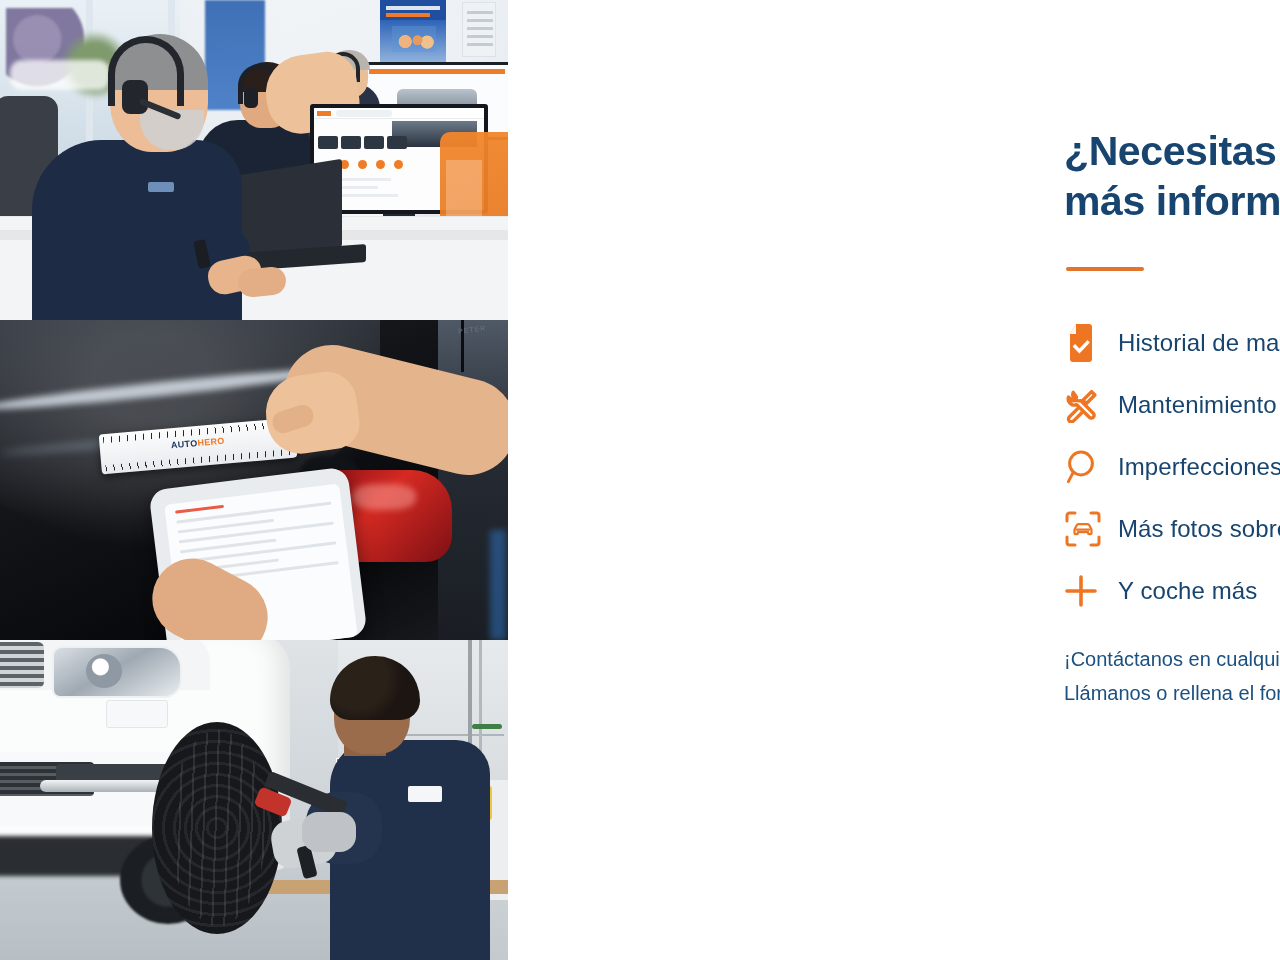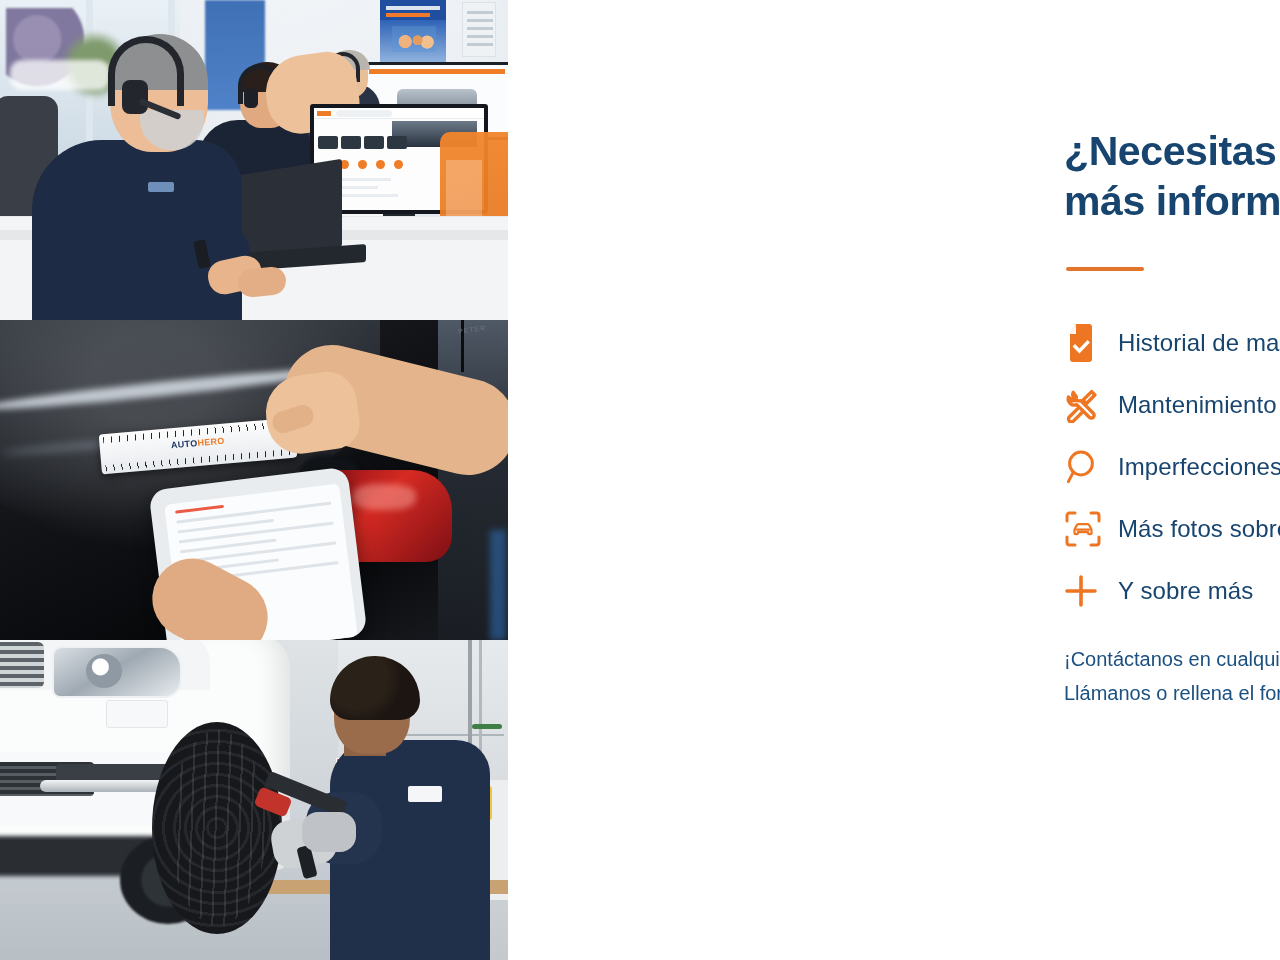--- a/index.html
+++ b/index.html
@@ -456,21 +456,21 @@
         </span>
         <span class="txt">Más fotos sobre el coche</span>
       </div>
 
       <div class="feat">
         <span class="ico">
           <svg width="34" height="34" viewBox="0 0 34 34">
             <path d="M17 3v28M3 17h28" stroke="#ee7623" stroke-width="3.6" stroke-linecap="round"></path>
           </svg>
         </span>
-        <span class="txt">Y sobre más</span>
+        <span class="txt">Y coche más</span>
       </div>
     </div>
 
     <div class="para">
       <span>¡Contáctanos en cualquier momento para más información!</span>
       <span>Llámanos o rellena el formulario de contacto.</span>
     </div>
 
   </div>
 </div>

